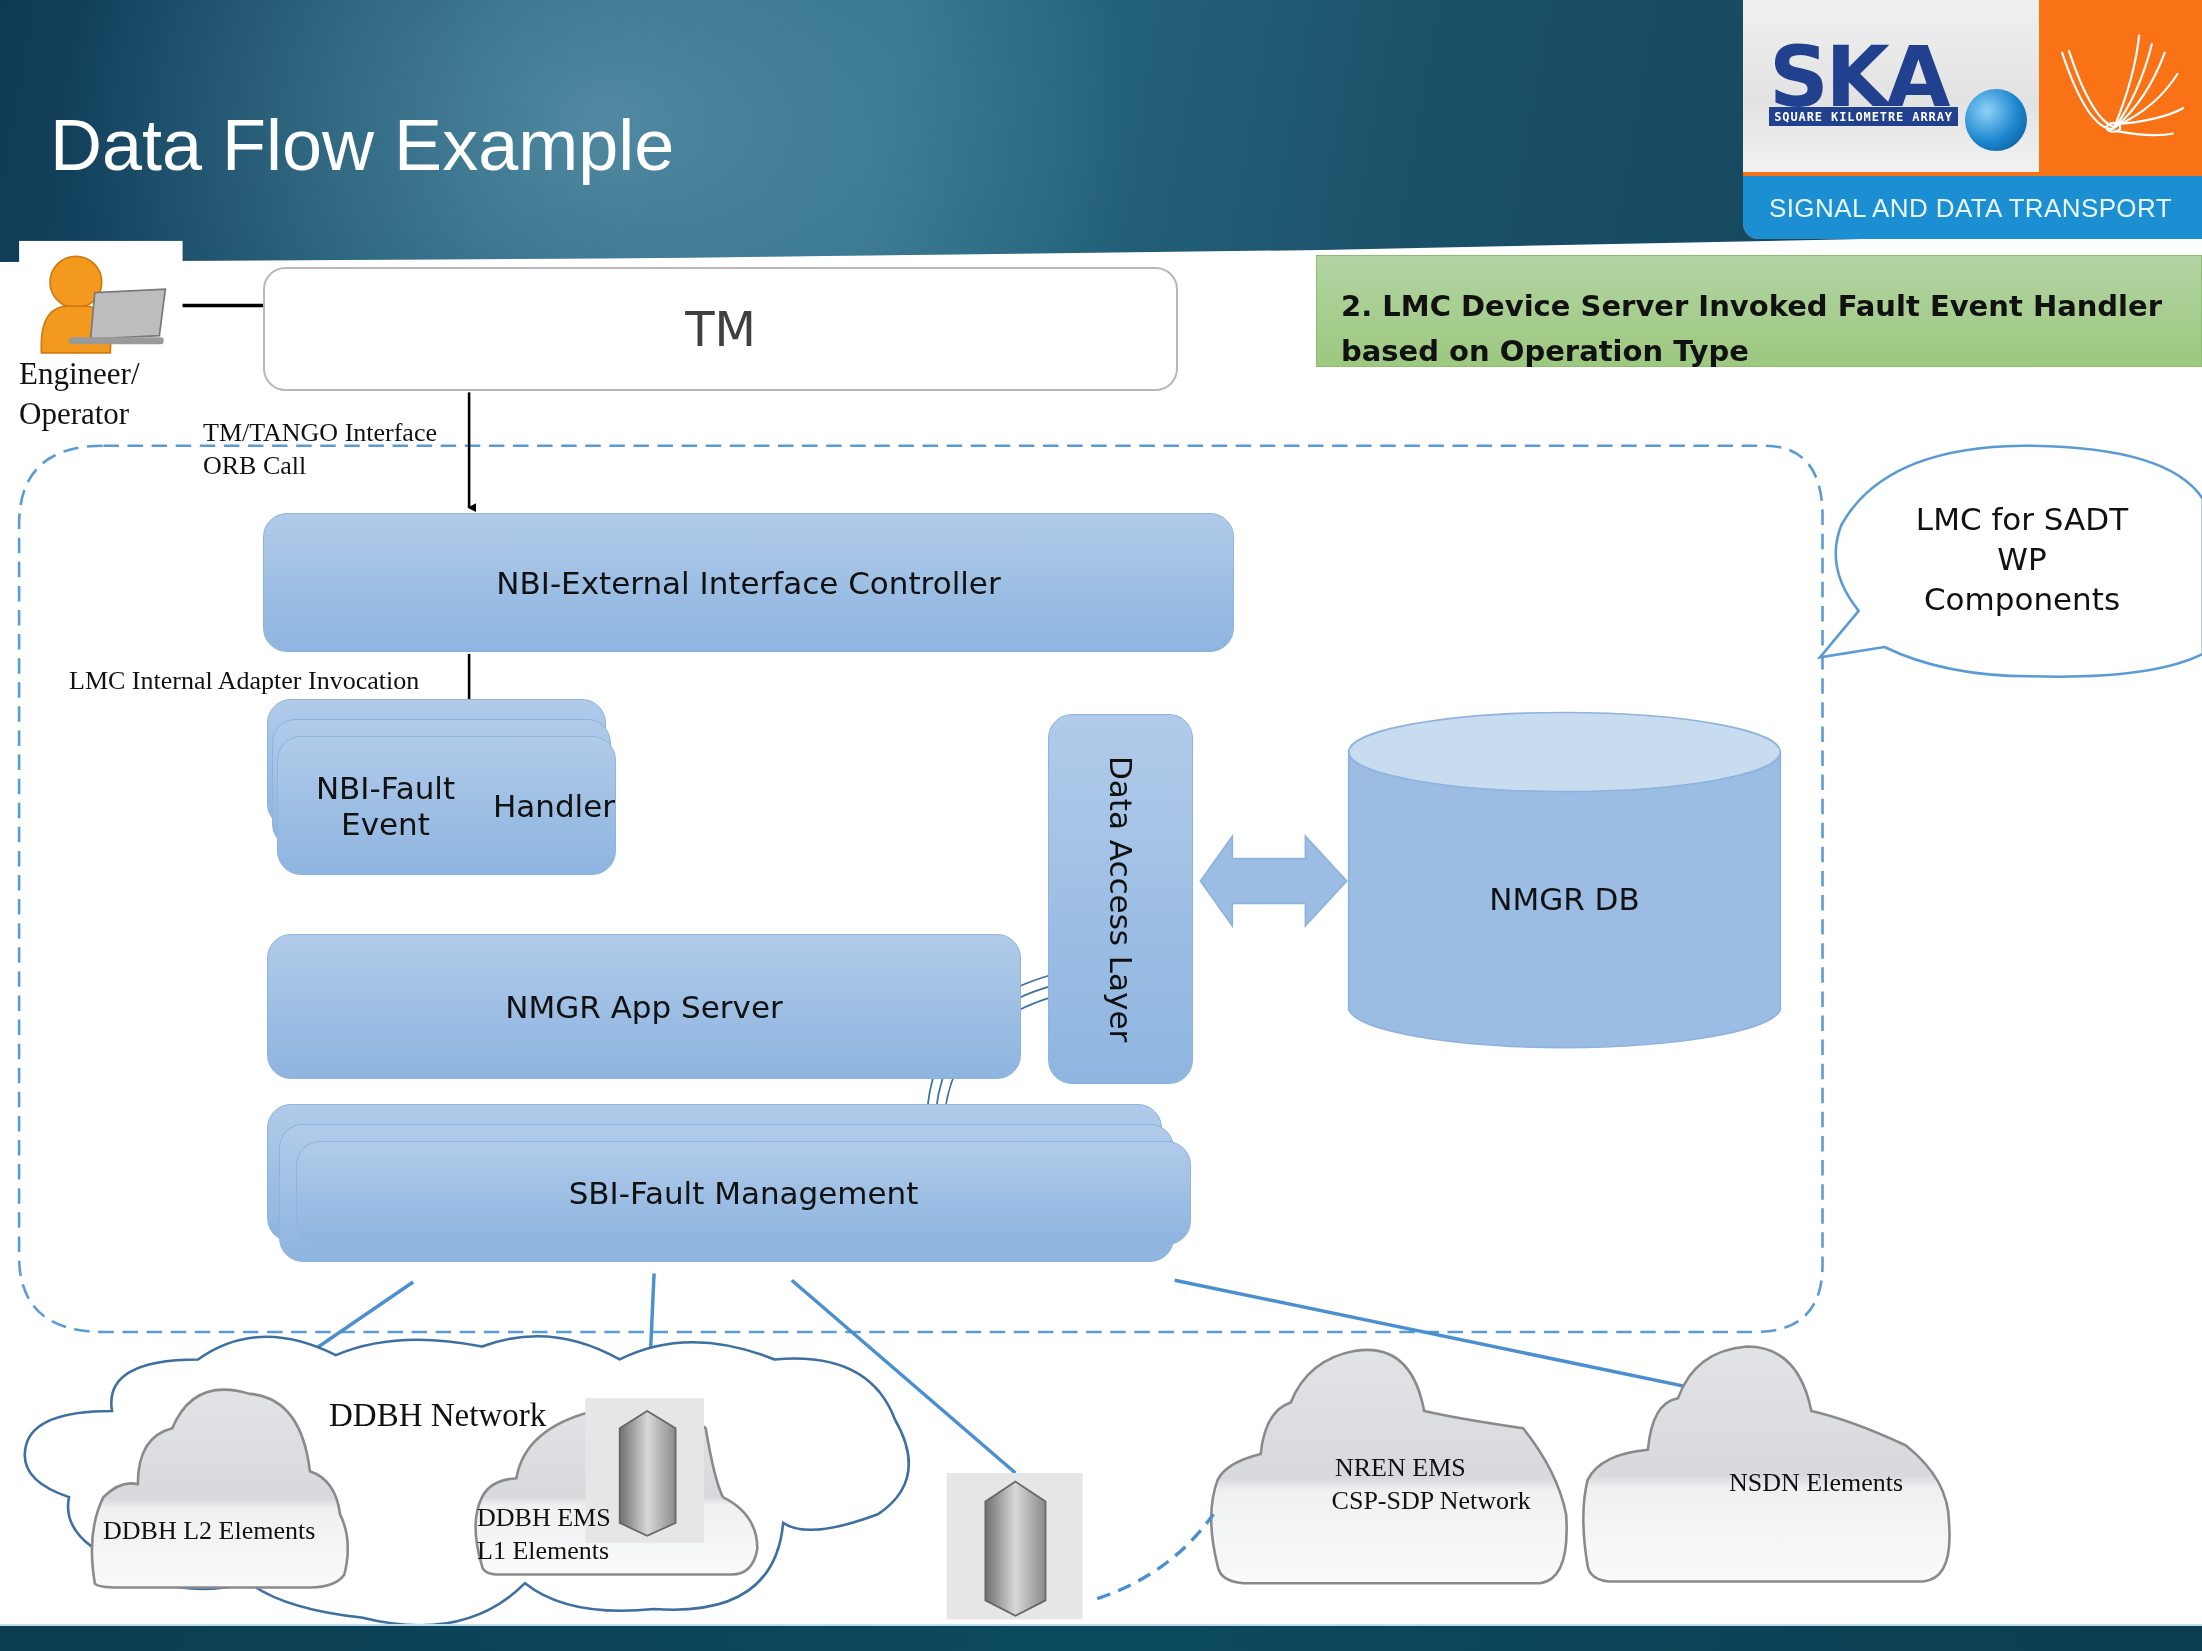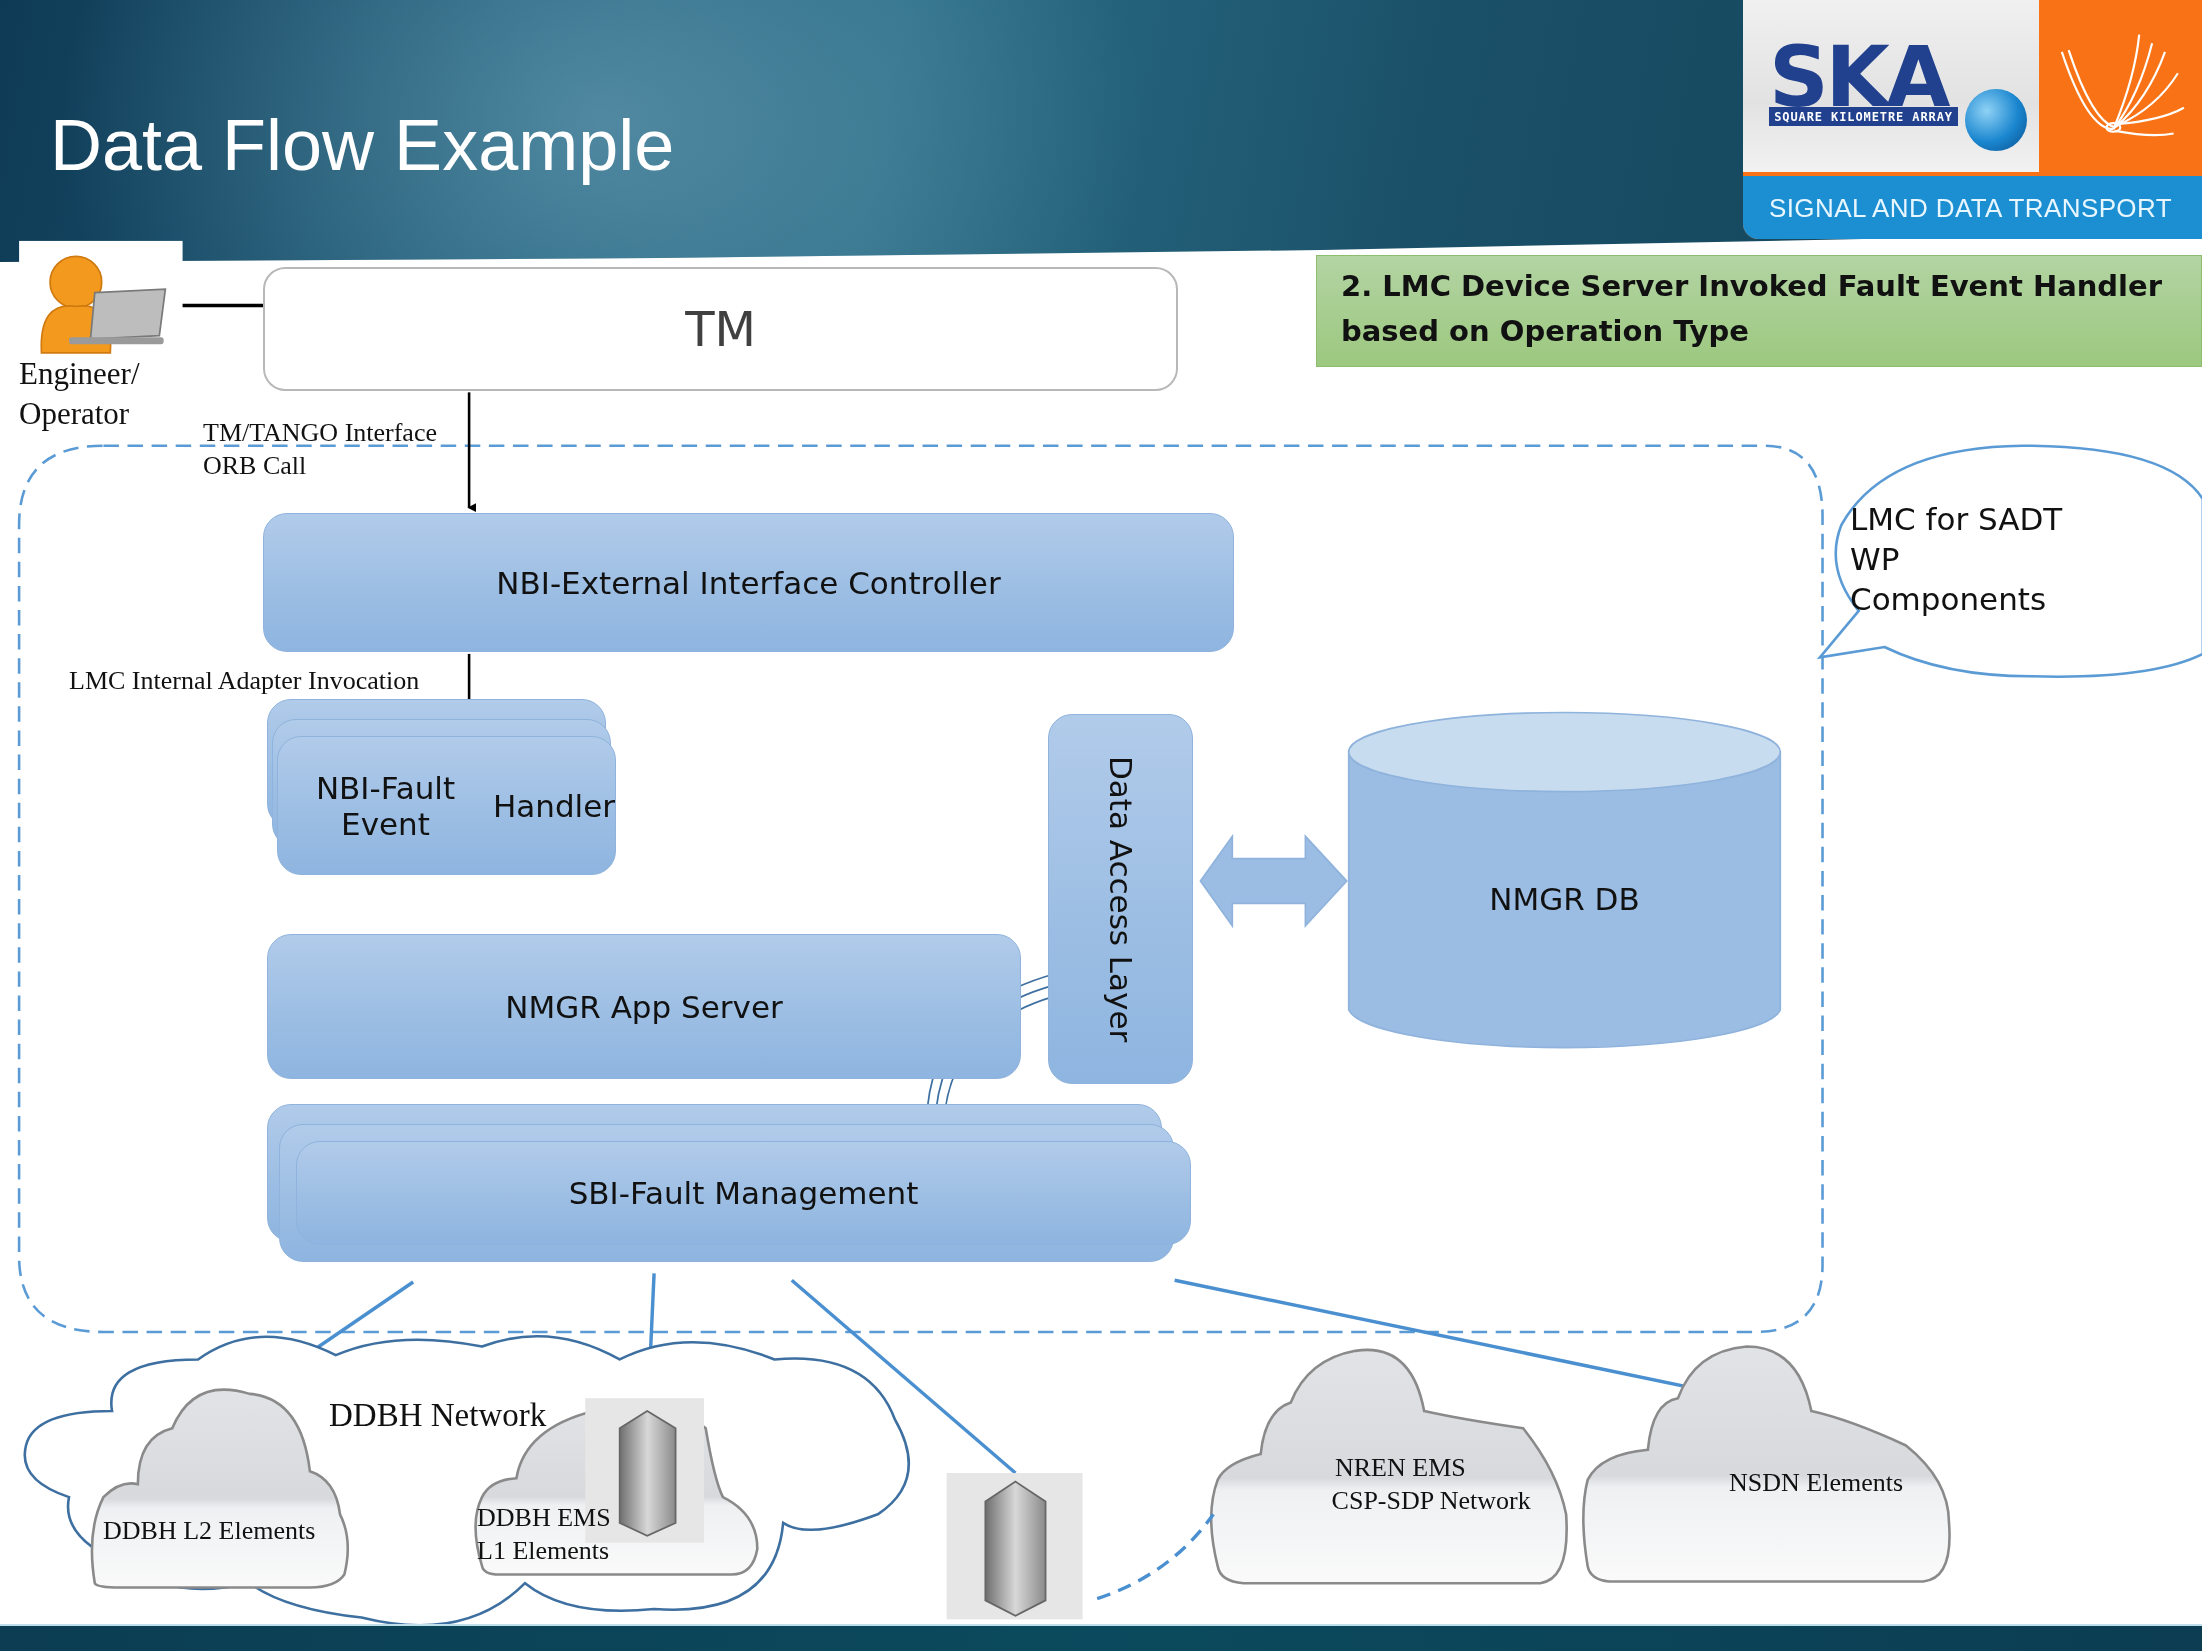--- a/index.html
+++ b/index.html
@@ -18,34 +18,34 @@
   .logo-ska { position:absolute; left:26px; top:29px; font-family:"DejaVu Sans", sans-serif; font-weight:bold;
     font-size:83px; color:#21418e; letter-spacing:-3.4px; }
   .logo-sub { position:absolute; left:26px; top:107px; background:#21418e; color:#fff; font-size:12px;
     font-family:"DejaVu Sans Mono", monospace; font-weight:bold; padding:2.6px 5.2px; letter-spacing:0.9px; }
   .logo-ball { position:absolute; left:222px; top:89px; width:62px; height:62px; border-radius:50%;
     background:radial-gradient(circle at 35% 35%, #8fd2f5, #1a86cf 55%, #0a4d8c); }
   .logo-band { position:absolute; left:0; top:176px; width:459px; height:64px; background:#1c8fd2; color:#e8f6ff;
     font-family:"Liberation Sans", sans-serif; font-size:26px; line-height:64px; padding-left:26px; letter-spacing:0.4px; }
   .logo-fan { position:absolute; left:310px; top:26px; width:138px; height:129px; }
   .note { left:1316px; top:255px; width:886px; height:112px; box-sizing:border-box;
-    background:linear-gradient(180deg,#b3d4a3,#9cc87f); border:1.7px solid #8dbd6e; padding:8px 24px;
+    background:linear-gradient(180deg,#b3d4a3,#9cc87f); border:1.7px solid #8dbd6e; padding:28px 24px;
     font-family:"DejaVu Sans", sans-serif; font-weight:bold; font-size:29px; line-height:45px; color:#111; }
   .box { position:absolute; box-sizing:border-box; border:1.7px solid #8fb3dc; border-radius:24px;
     background:linear-gradient(180deg,#b1cbea 0%,#9bbde3 60%,#8eb5e0 100%);
     display:flex; align-items:center; justify-content:center; text-align:center;
     font-family:"DejaVu Sans", sans-serif; font-size:31px; color:#111; }
   .tm { position:absolute; left:263px; top:267px; width:915px; height:124px; box-sizing:border-box;
     border:2.6px solid #b8b8b8; border-radius:22.4px; background:#fff; display:flex; align-items:center; justify-content:center;
     font-family:"DejaVu Sans", sans-serif; font-size:48px; color:#404040; }
   .serif { font-family:"Liberation Serif", serif; color:#111; }
   .lbl-sm { font-size:26px; line-height:33px; }
   .lbl-md { font-size:31px; line-height:40px; }
   svg.overlay { position:absolute; left:0; top:0; }
-  .bubble-text { left:1850px; top:499px; width:344px; text-align:left; font-family:"DejaVu Sans", sans-serif;
+  .bubble-text { left:1850px; top:499px; width:344px; text-align:center; font-family:"DejaVu Sans", sans-serif;
     font-size:31px; line-height:40px; color:#111; }
   .vert { writing-mode:vertical-rl; }
 </style>
 </head>
 <body>
 
 <div class="abs header-bg"></div>
 <div class="abs title">Data Flow Example</div>
 
 <div class="abs logo">

